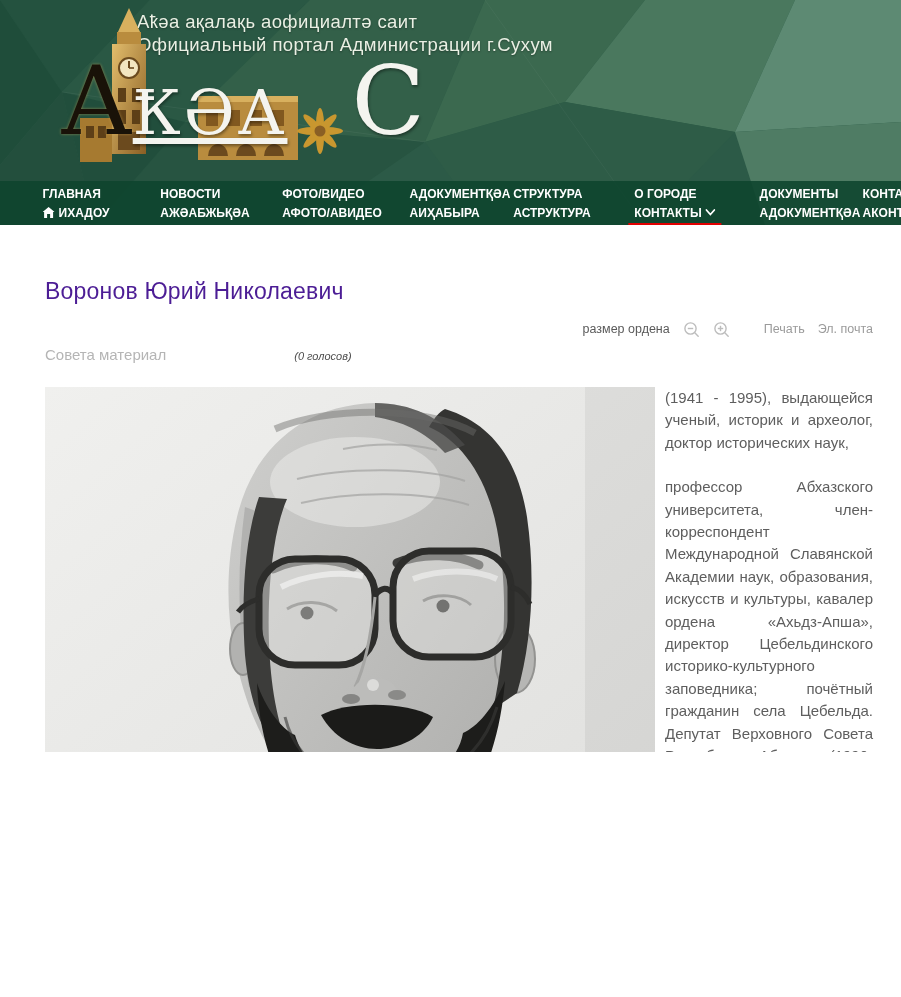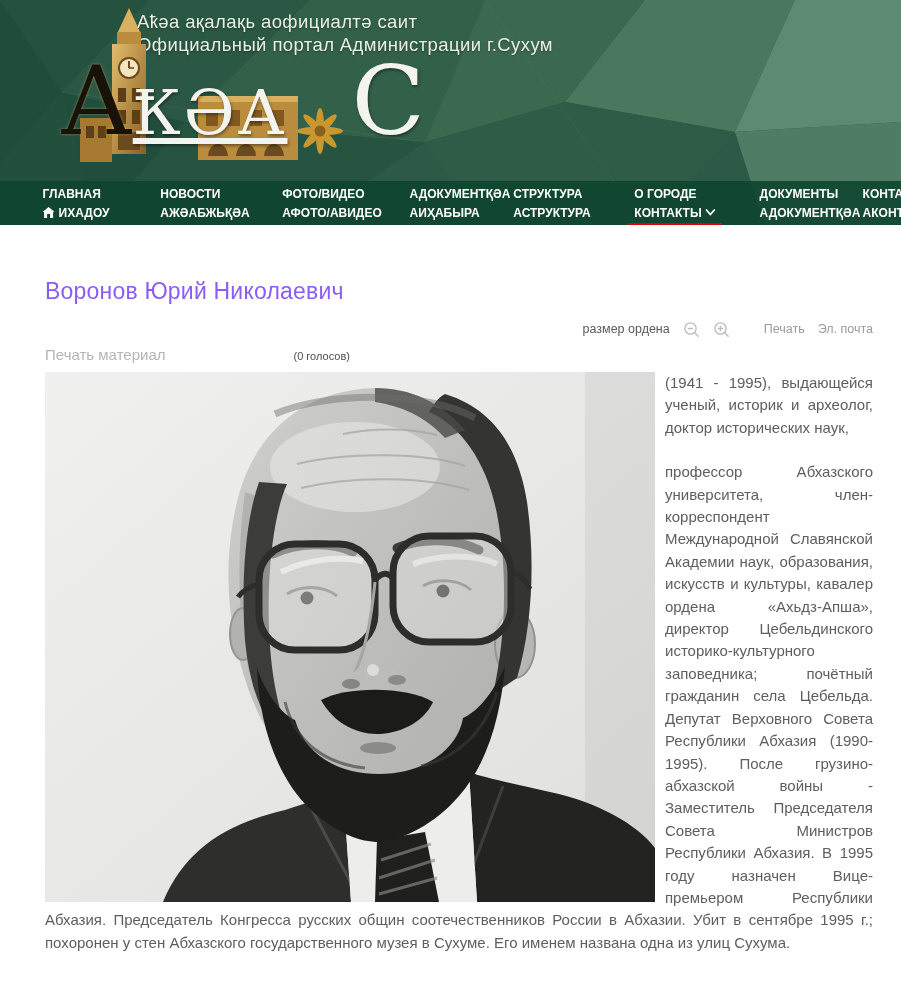--- a/index.html
+++ b/index.html
@@ -1,16 +1,16 @@
 <!DOCTYPE html>
 <html><head>
 <meta charset="utf-8">
 <style>
   html,body{margin:0;padding:0;background:#fff;}
-  .page{position:relative;width:901px;height:997px;overflow:hidden;background:#fff;
+  .page{position:relative;width:901px;height:752px;overflow:hidden;background:#fff;
         font-family:"Liberation Sans","DejaVu Sans",sans-serif;}
 
   
   .site-header{position:relative;width:901px;height:225px;overflow:hidden;}
   .facets{position:absolute;left:0;top:0;z-index:0;}
   .header-inner{position:absolute;left:0;top:0;width:100%;height:181px;z-index:2;}
   .subtitles{position:absolute;left:137px;top:10px;color:#eaf0e4;font-size:18.5px;
              line-height:23px;letter-spacing:.4px;font-weight:400;
              text-shadow:0 1px 2px rgba(0,0,0,.35);}
   .tower{position:absolute;left:68px;top:6px;z-index:1;}
@@ -29,31 +29,31 @@
             color:#fff;font-weight:bold;font-size:12px;line-height:19px;cursor:pointer;
             font-family:"Liberation Sans","DejaVu Sans",sans-serif;white-space:nowrap;}
   .nav-item .ab-label{position:relative;display:inline-block;}
   .nav-item.active .ab-label::after{content:'';position:absolute;left:-6px;right:-6px;
             bottom:-4px;height:4px;background:#e10000;}
   .home-ico{margin-right:4px;vertical-align:-1px;}
   .chev{margin-left:4px;vertical-align:1px;}
 
   
   main{padding:0 28px 0 45px;}
-  h1.article-title{margin:53px 0 0 0;font-size:23px;font-weight:400;color:#8b5cf6;letter-spacing:.2px;}
+  h1.article-title{margin:53px 0 0 0;font-size:23px;font-weight:400;color:#4c1d95;letter-spacing:.2px;}
   .tools-row{display:flex;justify-content:flex-end;align-items:center;gap:13px;
              margin-top:15px;height:18px;}
   .tools-label{font-size:12.5px;color:#5a5a5a;}
   .tool-btn{display:inline-flex;align-items:center;cursor:pointer;}
   .tool-link{font-size:12.5px;color:#9b9b9b;cursor:pointer;text-decoration:none;}
   .rating-row{display:flex;align-items:baseline;margin-top:8px;}
   .rating-label{font-size:15px;color:#b5b5b5;}
-  .votes{font-size:11px;color:#4f4f4f;margin-left:128px;}
-
-  article{margin-top:9px;font-size:15px;line-height:22.4px;color:#5e5e5e;text-align:justify;}
+  .votes{font-size:11px;color:#4f4f4f;margin-left:128px;font-style:italic;}
+
+  article{margin-top:24px;font-size:15px;line-height:22.4px;color:#5e5e5e;text-align:justify;}
   article p{margin:0 0 22px 0;}
   .photo{float:left;width:610px;height:530px;margin:0 10px 3px 0;}
 
   .clearfix::after{content:'';display:block;clear:both;}
 </style>
 </head>
 <body>
 
 <div class="page">
 
@@ -196,21 +196,21 @@
           <line x1="4.8" y1="7.5" x2="10.2" y2="7.5" stroke="#bdbdbd" stroke-width="1.4"></line>
           <line x1="7.5" y1="4.8" x2="7.5" y2="10.2" stroke="#bdbdbd" stroke-width="1.4"></line>
         </svg>
       </span>
       <span style="width:8px"></span>
       <a class="tool-link">Печать</a>
       <a class="tool-link">Эл. почта</a>
     </div>
 
     <div class="rating-row">
-      <span class="rating-label">Печать материал</span>
+      <span class="rating-label">Совета материал</span>
       <span class="votes">(0 голосов)</span>
     </div>
 
     <article class="clearfix">
 
       <svg class="photo" viewBox="0 0 610 530">
         <defs>
           <linearGradient id="pbg" x1="0" y1="0" x2="1" y2="1">
             <stop offset="0" stop-color="#f0f0ee"></stop>
               <stop offset="1" stop-color="#dfdfdd"></stop>

